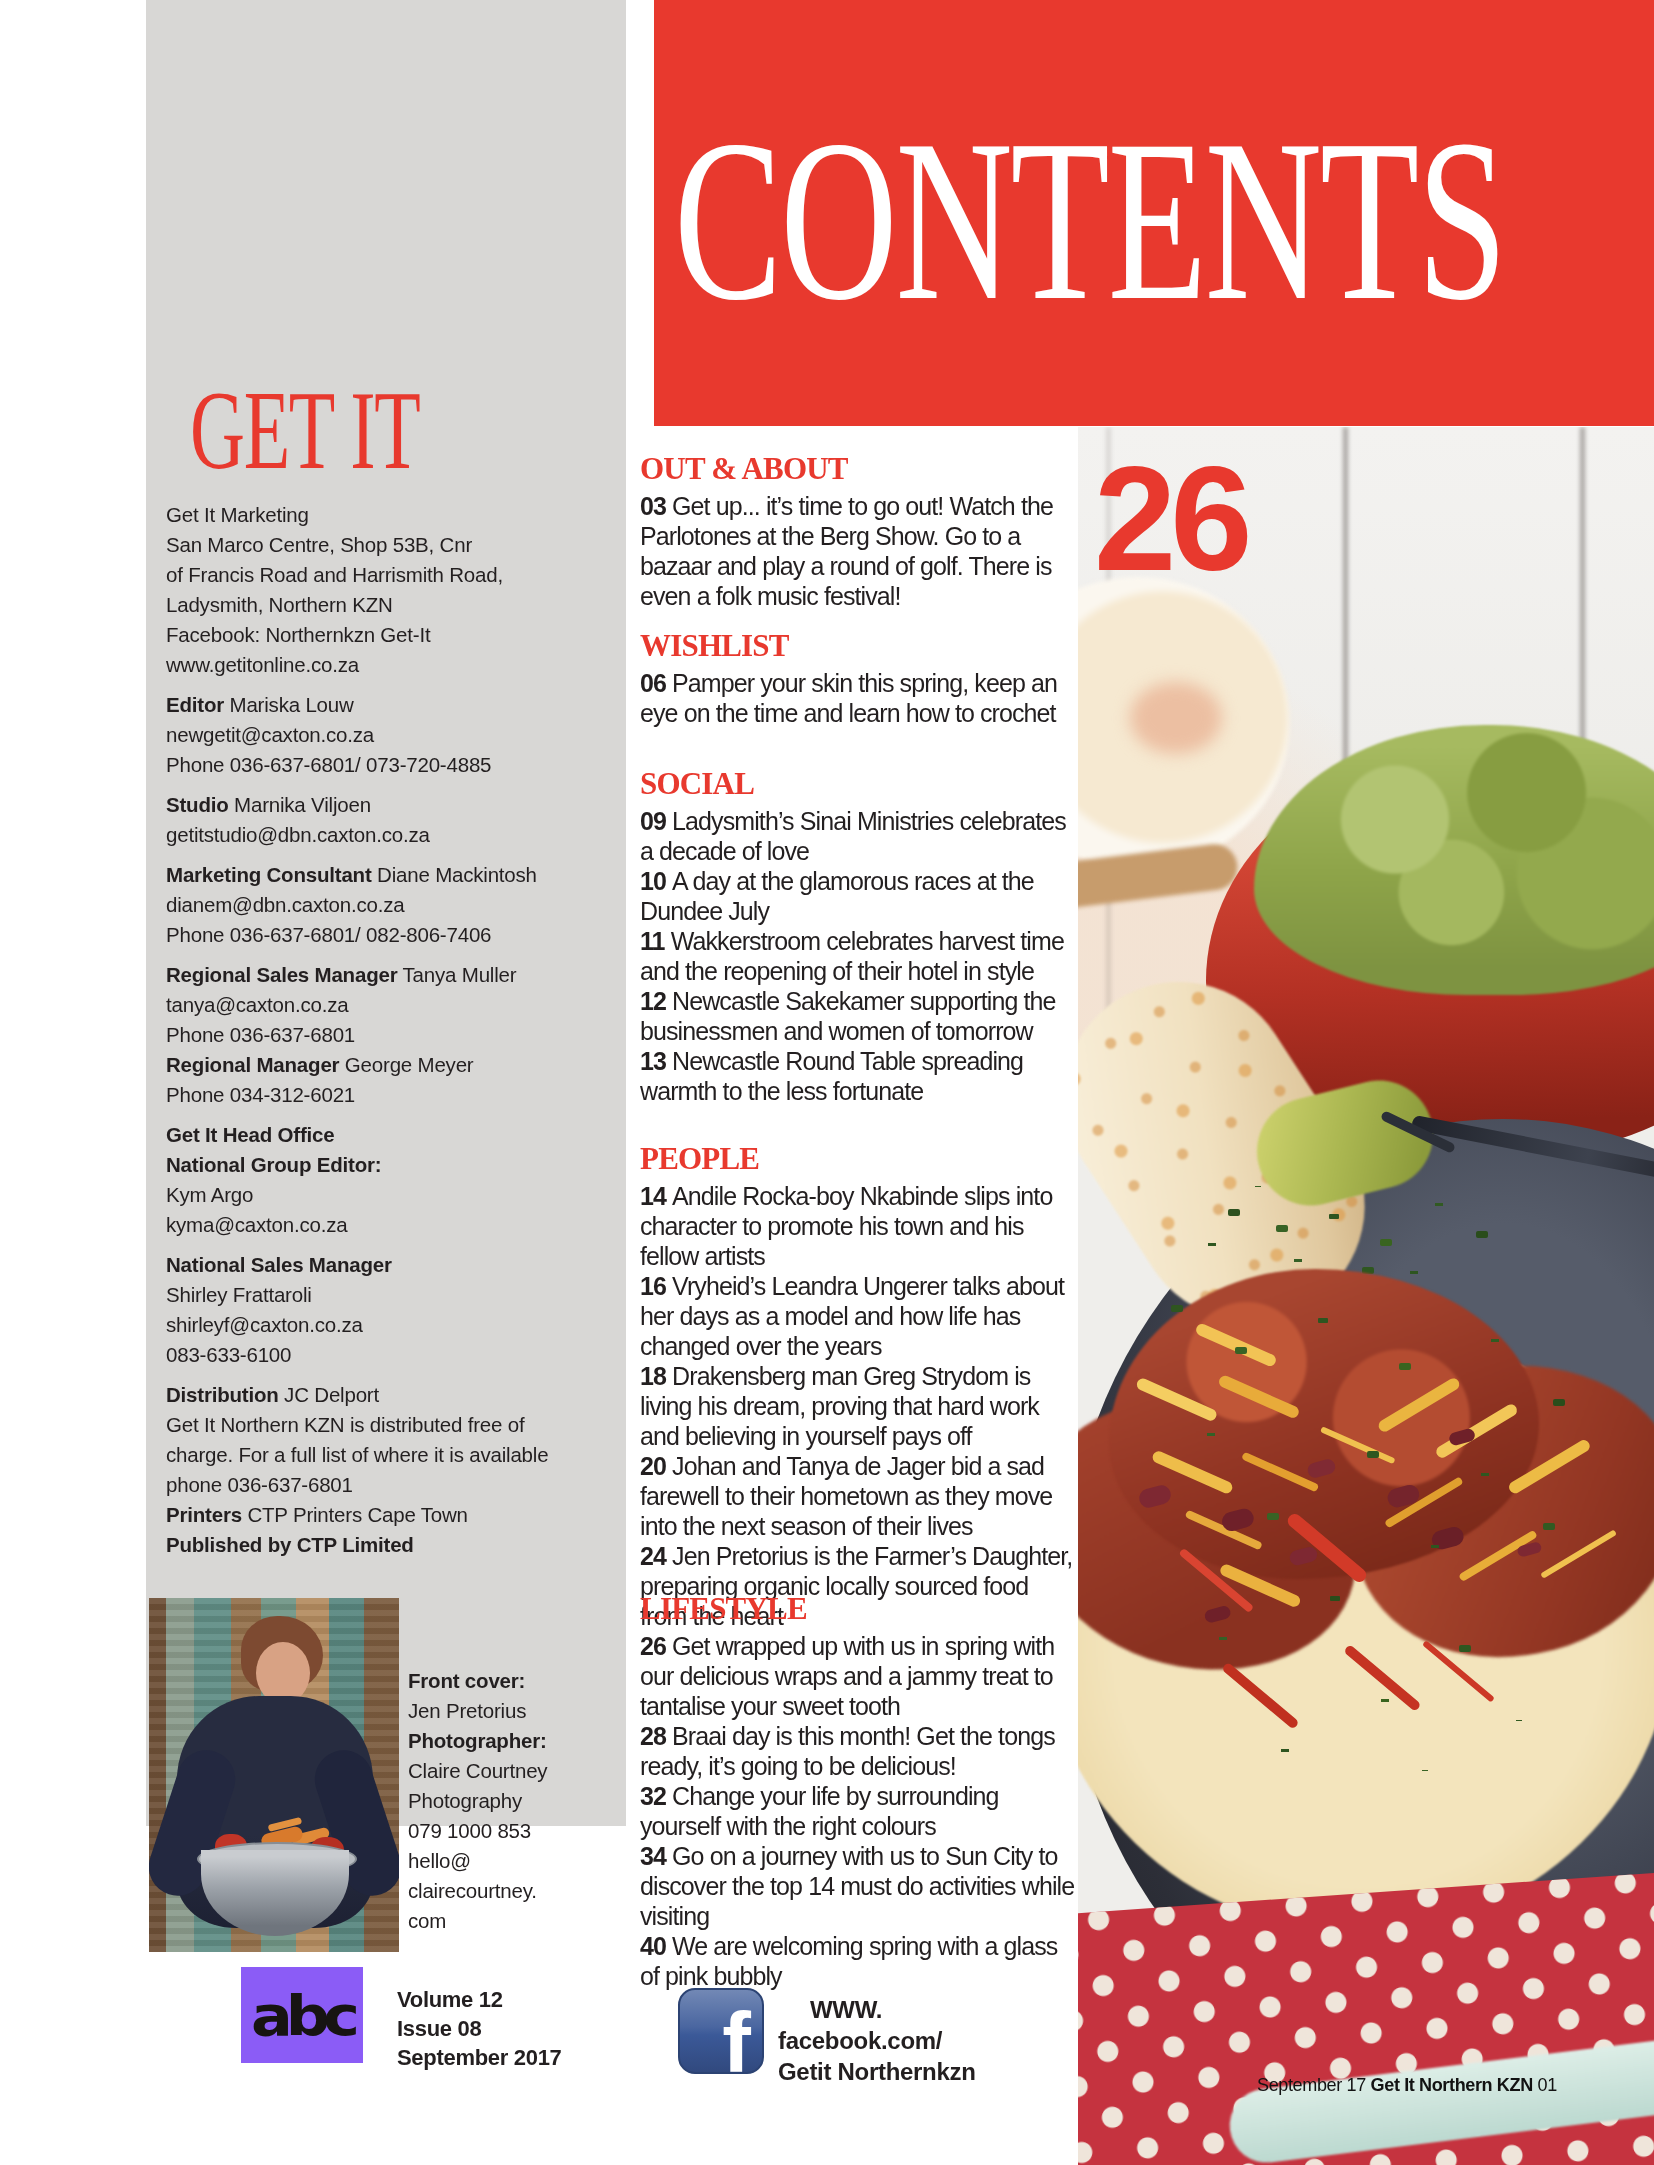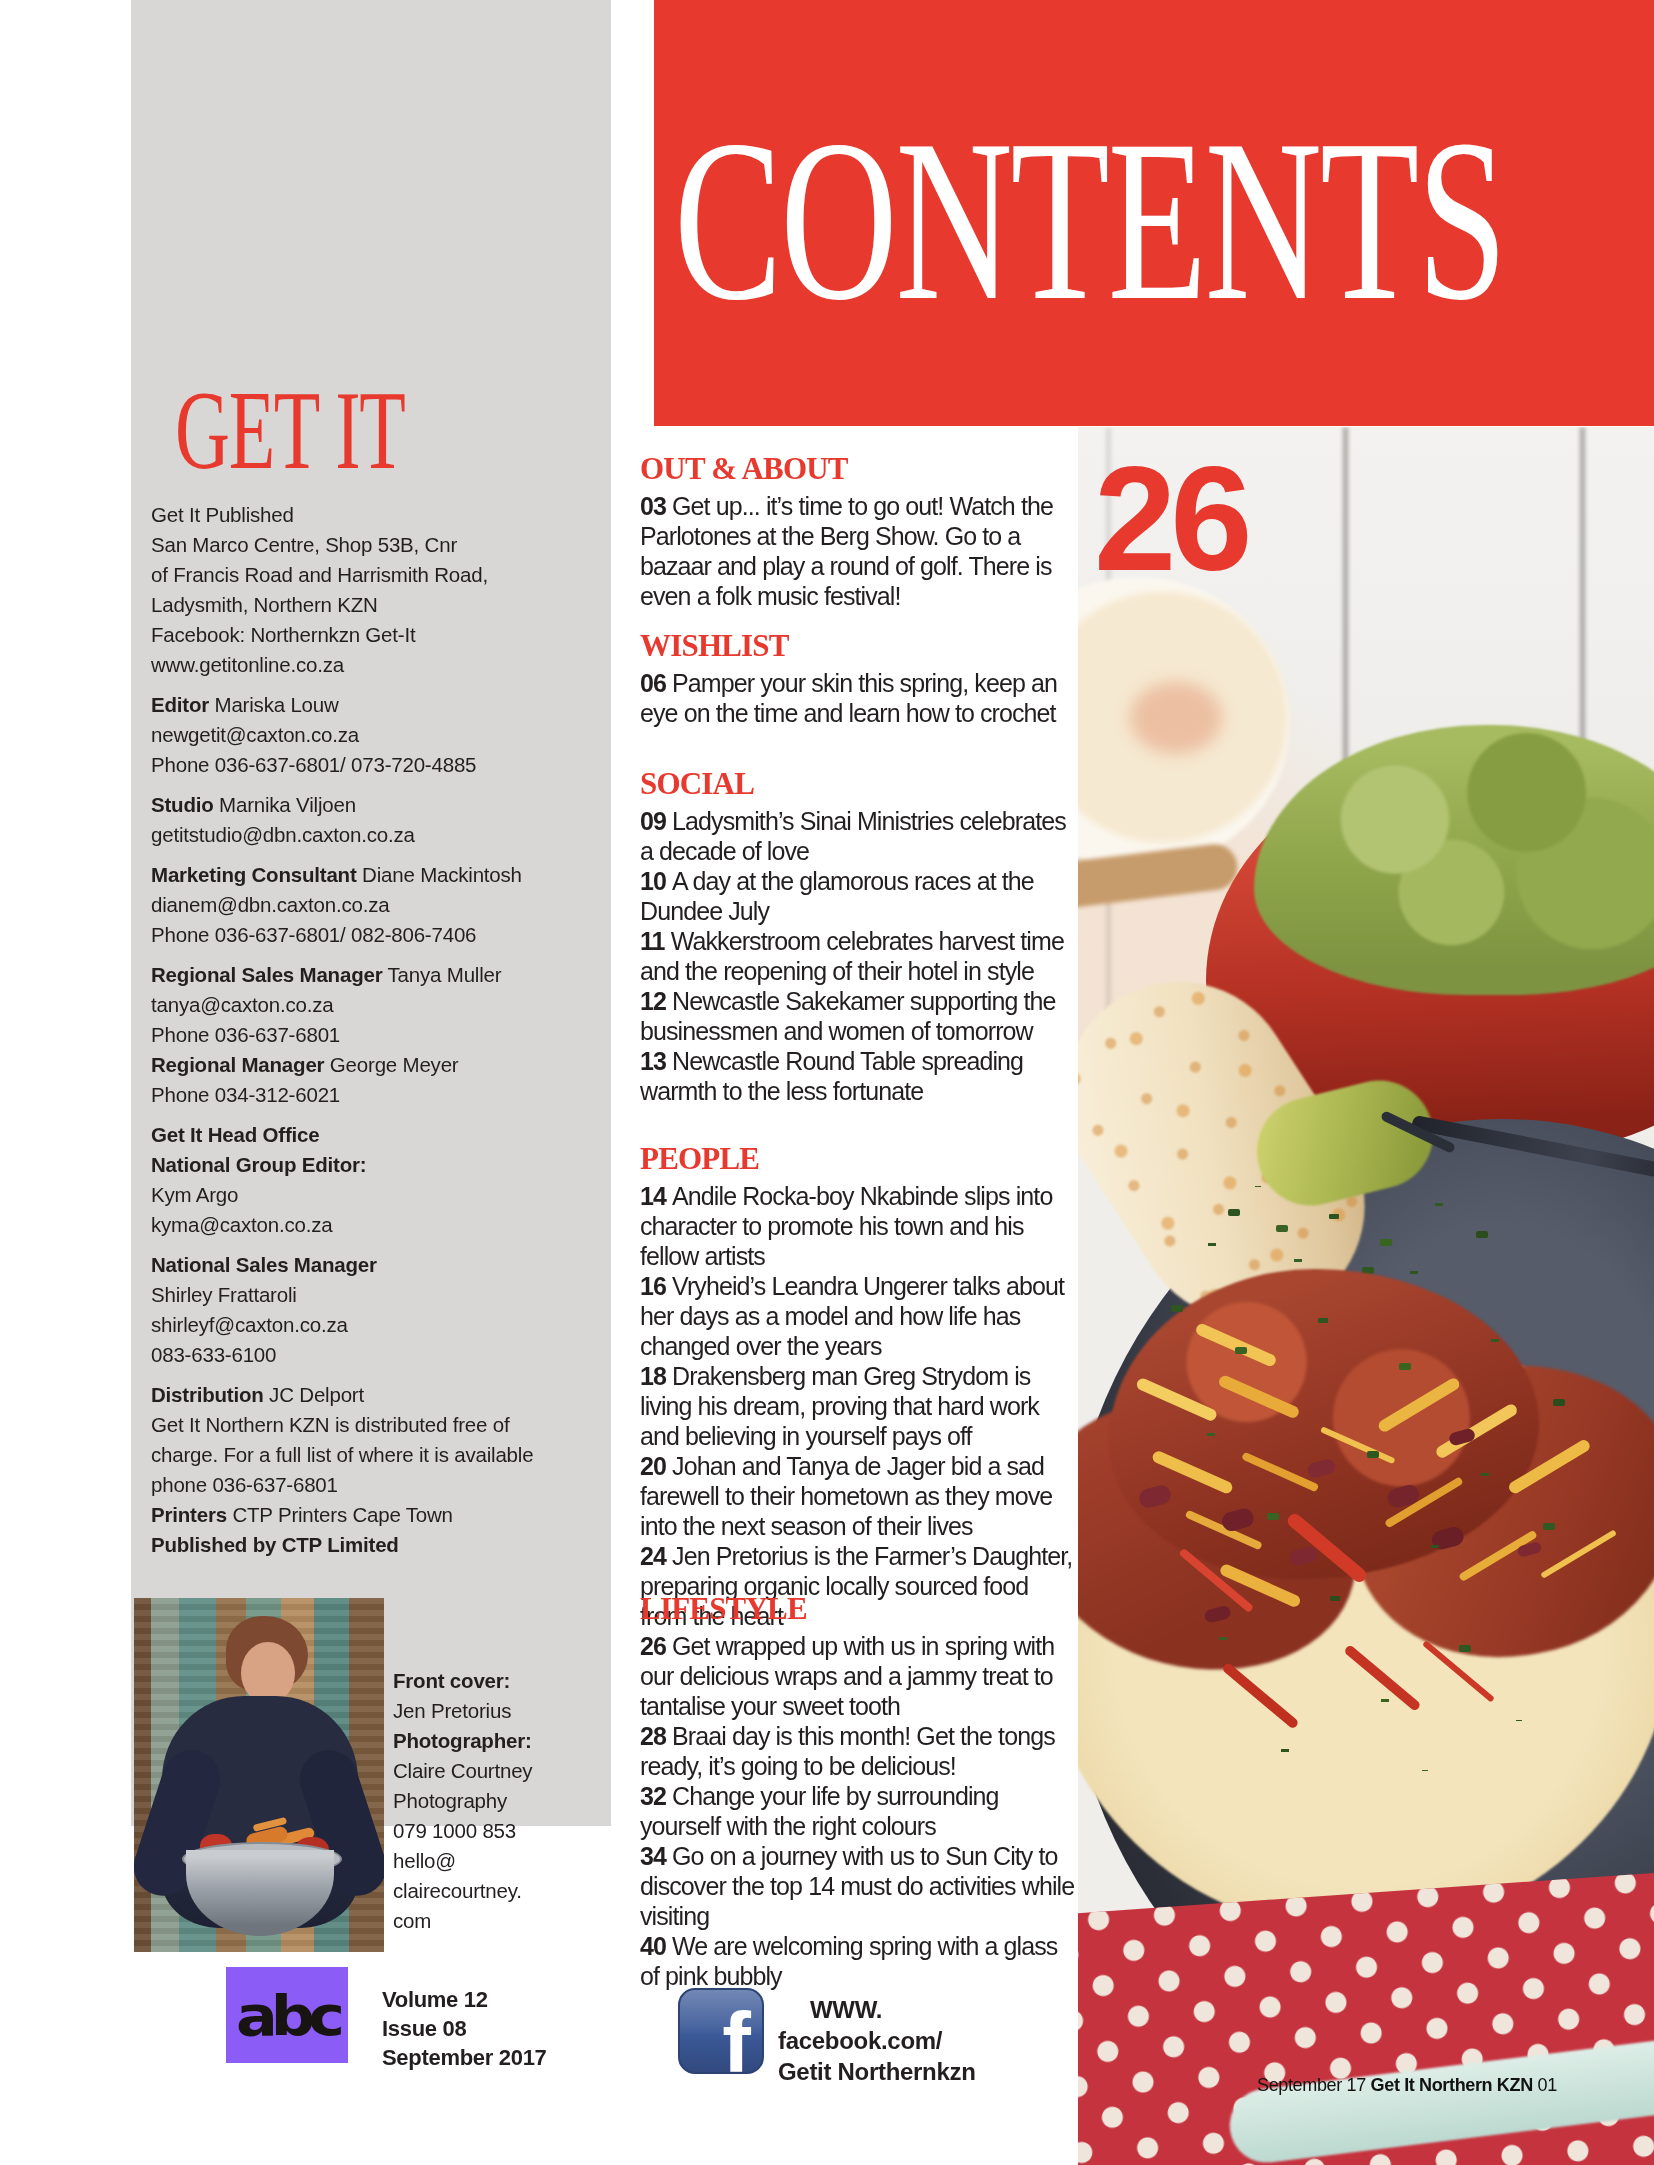--- a/index.html
+++ b/index.html
@@ -1,20 +1,20 @@
 <!DOCTYPE html>
 <html style="--accent: #e8392e; --fb: #3b5998; --gray: #d8d7d5;"><head>
 <meta charset="utf-8">
 <style>
   html,body{margin:0;padding:0;background:#ffffff;}
   .page{position:relative;width:1654px;height:2165px;background:#fff;overflow:hidden;
         font-family:"Liberation Sans",sans-serif;color:#231f20;}
 
   
-  .sidebar{position:absolute;left:131px;top:0;width:480px;height:1826px;background:var(--gray,#d8d7d5);}
+  .sidebar{position:absolute;left:146px;top:0;width:480px;height:1826px;background:var(--gray,#d8d7d5);}
   .getit{position:absolute;left:44px;top:374px;font-family:"Liberation Serif",serif;
          font-size:112px;line-height:1;color:var(--accent,#e8392e);letter-spacing:-2px;
          transform:scaleX(.68);transform-origin:left top;white-space:nowrap;}
   .side-text{position:absolute;left:20px;top:500px;width:445px;}
   .sline{margin:0;font-size:20.5px;line-height:30px;letter-spacing:-0.2px;white-space:nowrap;}
   .sblock{margin-top:10px;}
   .credits{position:absolute;left:262px;top:1666px;width:215px;}
   .abcbox{position:absolute;left:95px;top:1967px;width:122px;height:96px;background:#8b5cf6;
           display:flex;align-items:center;justify-content:center;}
   .abct{font-size:62px;font-weight:900;letter-spacing:-7px;color:#171412;
@@ -154,21 +154,21 @@
 </head>
 <body>
 
 <div class="page">
 
   <aside class="sidebar">
     <div class="getit">GET IT</div>
 
     <div class="side-text">
       <div id="addr">
-          <p class="sline">Get It Published</p>
+          <p class="sline">Get It Marketing</p>
           <p class="sline">San Marco Centre, Shop 53B, Cnr</p>
           <p class="sline">of Francis Road and Harrismith Road,</p>
           <p class="sline">Ladysmith, Northern KZN</p>
           <p class="sline">Facebook: Northernkzn Get-It</p>
           <p class="sline">www.getitonline.co.za</p>
         </div>
       <div id="staff">
           <div class="sblock">
             <p class="sline"><b>Editor</b><span> Mariska Louw</span></p>
             <p class="sline"><span>newgetit@caxton.co.za</span></p>

